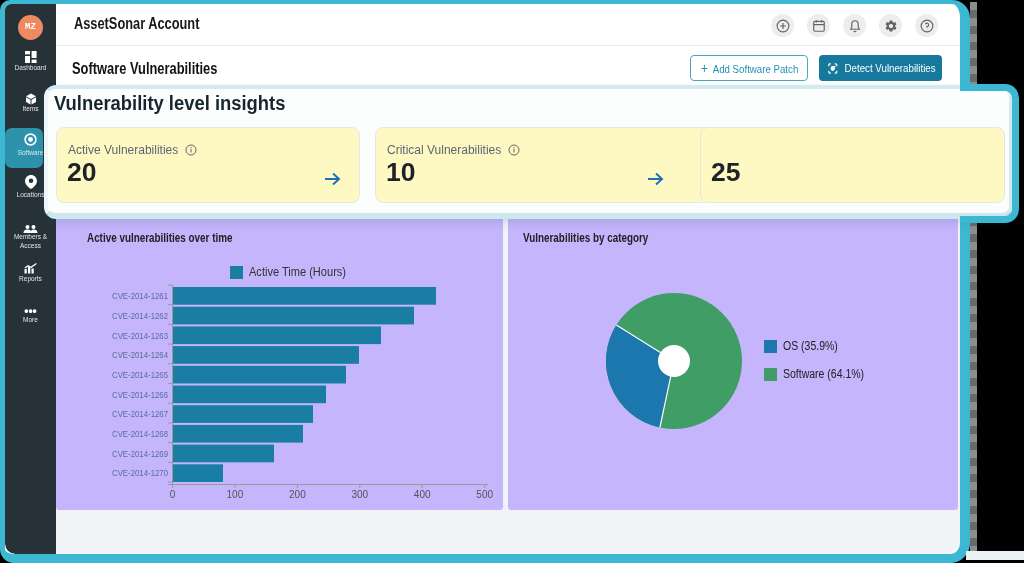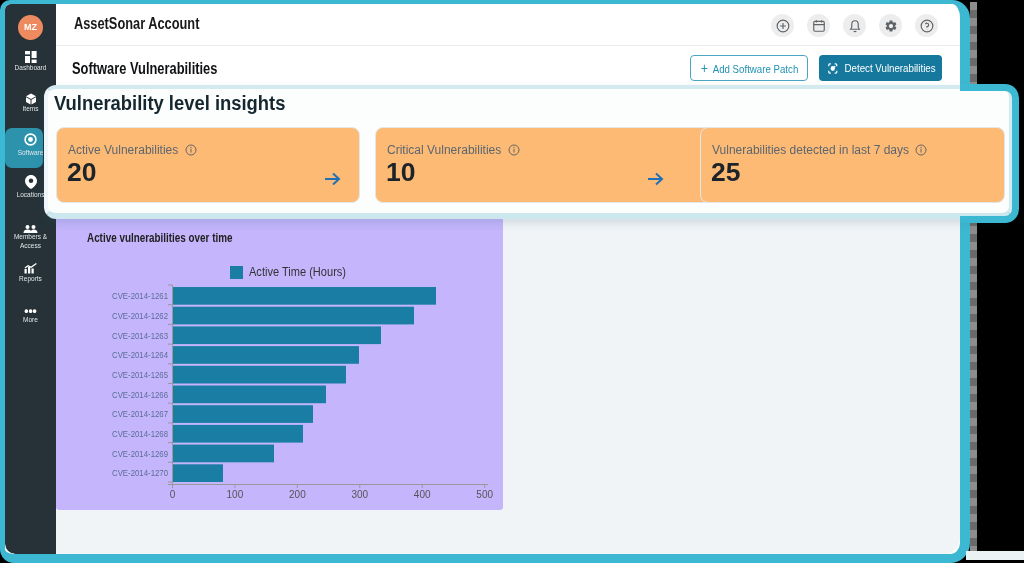--- a/index.html
+++ b/index.html
@@ -12,21 +12,21 @@
     border:5px solid #3db8d2; border-top-width:4px; border-right-width:10px; border-bottom-width:9px;
     border-radius:10px 18px 20px 14px; overflow:hidden; }
   #checker { left:970px; top:2px; width:7px; height:550px;
     background:repeating-linear-gradient(180deg,#8d8d8d 0 8px,#6a6a6a 8px 16px); }
   #botstrip { left:966px; top:551px; width:58px; height:9px; background:#eaf2f3; }
   #graybg { left:46px; top:210px; width:909px; height:340px; background:#f1f4f6; }
 
   
   #sidebar { left:0; top:0; width:51px; height:550px; background:#263238; border-radius:0 0 0 10px; }
   #avatar { left:13px; top:11px; width:25px; height:25px; border-radius:50%; background:#ee8a5f;
-    color:#fff; font-size:9px; font-weight:bold; text-align:center; line-height:25px; }
+    color:#fff; font-size:9px; font-weight:bold; text-align:center; line-height:25px;font-family:Liberation Mono, monospace; }
   #sw-hl { left:0px; top:124px; width:38px; height:40px; background:#2d93ad; border-radius:7px; }
 
   .sb-ico { position:absolute; left:0; width:51px; text-align:center; line-height:1; }
   .sb-lbl { position:absolute; left:0; width:51px; text-align:center; color:#dfe6ea; font-size:6.5px; }
 
   
   #topbar-title { left:69px; top:11px; font-size:16px; font-weight:bold; color:#18191b; transform:scaleX(0.8); transform-origin:0 0; }
   #searchbox { left:224px; top:7px; width:201px; height:27px; border:1px solid #dcdfe2; border-radius:7px; background:#fff; }
   #divider1 { left:51px; top:41px; width:904px; height:1px; background:#ebebeb; }
   #sectitle { left:67px; top:55px; font-size:16.5px; font-weight:bold; color:#101214; transform:scaleX(0.78); transform-origin:0 0; white-space:nowrap; }
@@ -44,21 +44,21 @@
   #card-l { left:51px; top:213px; width:447px; height:293px; }
   #card-r { left:503px; top:213px; width:450px; height:293px; }
   .ctitle { position:absolute; font-size:12.5px; font-weight:bold; color:#222; transform:scaleX(0.79); transform-origin:0 0; white-space:nowrap; }
 
   
   #ring { left:960px; top:84px; width:59px; height:139px; border:7px solid #3db8d2; border-left:none;
     border-radius:0 14px 14px 0; }
   #panel { left:44px; top:85px; width:969px; height:134px; background:#fcfdfd;
     border:4px solid #d4eaf1; border-bottom-width:6px; border-left-color:#eef6f9; border-bottom-color:#cde7ef; border-radius:12px; box-shadow:0 4px 9px rgba(40,90,110,0.16); }
   #ptitle { left:54px; top:92px; font-size:20px; font-weight:bold; color:#15262e; transform:scaleX(0.92); transform-origin:0 0; white-space:nowrap; }
-  .pcard { position:absolute; top:127px; height:76px; background:#fdba74; border:1px solid #e4e7ea; border-radius:8px; }
+  .pcard { position:absolute; top:127px; height:76px; background:#fef9c3; border:1px solid #e4e7ea; border-radius:8px; }
   .plabel { position:absolute; left:11px; top:15px; font-size:12px; color:#5c6670; white-space:nowrap; }
   .pnum { position:absolute; left:10px; top:29px; font-size:26.5px; font-weight:bold; color:#1d2429; }
   .info { vertical-align:-2px; margin-left:3px; }
   .parrow { position:absolute; top:44px; }
 </style>
 </head>
 <body>
   <div id="frame" class="abs"></div>
   <div id="checker" class="abs"></div>
   <div id="botstrip" class="abs"></div>
@@ -197,20 +197,36 @@
             <text x="178.9" y="221">100</text>
             <text x="241.4" y="221">200</text>
             <text x="303.8" y="221">300</text>
             <text x="366.2" y="221">400</text>
             <text x="428.7" y="221">500</text>
           </g>
         </g>
       </svg>
     </div>
 
+    <div id="card-r" class="card">
+      <div class="ctitle" style="left:15px; top:14px;">Vulnerabilities by category</div>
+      <svg style="position:absolute; left:96px; top:74px;" width="140" height="140">
+        <circle cx="70" cy="70" r="68" fill="#3f9d65"></circle>
+        <path d="M70 70 L55.86 136.51 A68 68 0 0 1 12.34 33.97 Z" fill="#1b77ad"></path>
+        <g stroke="#fff" stroke-width="1.2">
+          <line x1="70" y1="70" x2="55.86" y2="136.51"></line>
+          <line x1="70" y1="70" x2="12.34" y2="33.97"></line>
+        </g>
+        <circle cx="70" cy="70" r="16" fill="#fff"></circle>
+      </svg>
+      <div style="position:absolute; left:256px; top:123px; width:13px; height:13px; background:#1b77ad;"></div>
+      <div style="position:absolute; left:275px; top:122px; font-size:12.5px; color:#222; transform:scaleX(0.84); transform-origin:0 0; white-space:nowrap;">OS (35.9%)</div>
+      <div style="position:absolute; left:256px; top:151px; width:13px; height:13px; background:#3f9d65;"></div>
+      <div style="position:absolute; left:275px; top:150px; font-size:12.5px; color:#222; transform:scaleX(0.84); transform-origin:0 0; white-space:nowrap;">Software (64.1%)</div>
+    </div>
   </div>
 
   <div id="panel" class="abs"></div>
   <div id="ring" class="abs"></div>
   <div id="ptitle" class="abs">Vulnerability level insights</div>
   <div class="pcard" style="left:56px; width:304px;">
     <div class="plabel">Active Vulnerabilities <svg class="info" width="12" height="12" viewBox="0 0 24 24">
         <circle cx="12" cy="12" r="10" fill="none" stroke="#666" stroke-width="2"></circle>
         <rect x="11" y="10" width="2" height="7" fill="#666"></rect>
         <rect x="11" y="6" width="2" height="2.4" fill="#666"></rect>
@@ -225,19 +241,14 @@
         <circle cx="12" cy="12" r="10" fill="none" stroke="#666" stroke-width="2"></circle>
         <rect x="11" y="10" width="2" height="7" fill="#666"></rect>
         <rect x="11" y="6" width="2" height="2.4" fill="#666"></rect>
       </svg></div>
     <div class="pnum">10</div>
     <svg class="parrow" style="left:271px;" width="17" height="14" viewBox="0 0 17 14">
       <path d="M1 7 H14.5 M9 1.5 L15 7 L9 12.5" stroke="#2070b5" stroke-width="2" fill="none"></path>
     </svg>
   </div>
   <div class="pcard" style="left:700px; width:305px;">
-    <div class="plabel">Vulnerabilities detected in last 7 days <svg class="info" width="12" height="12" viewBox="0 0 24 24">
-        <circle cx="12" cy="12" r="10" fill="none" stroke="#666" stroke-width="2"></circle>
-        <rect x="11" y="10" width="2" height="7" fill="#666"></rect>
-        <rect x="11" y="6" width="2" height="2.4" fill="#666"></rect>
-      </svg></div>
     <div class="pnum">25</div>
   </div>
 
 </body></html>

